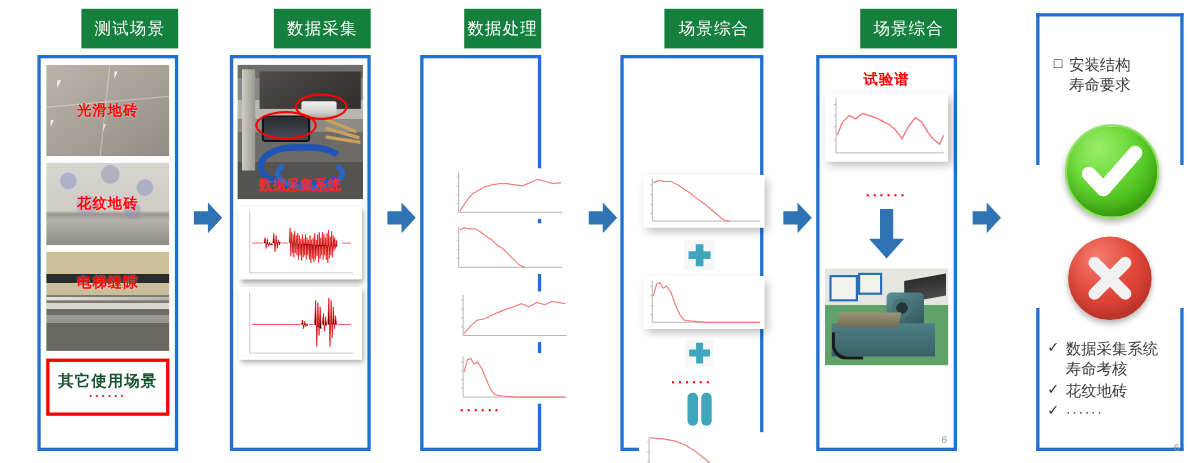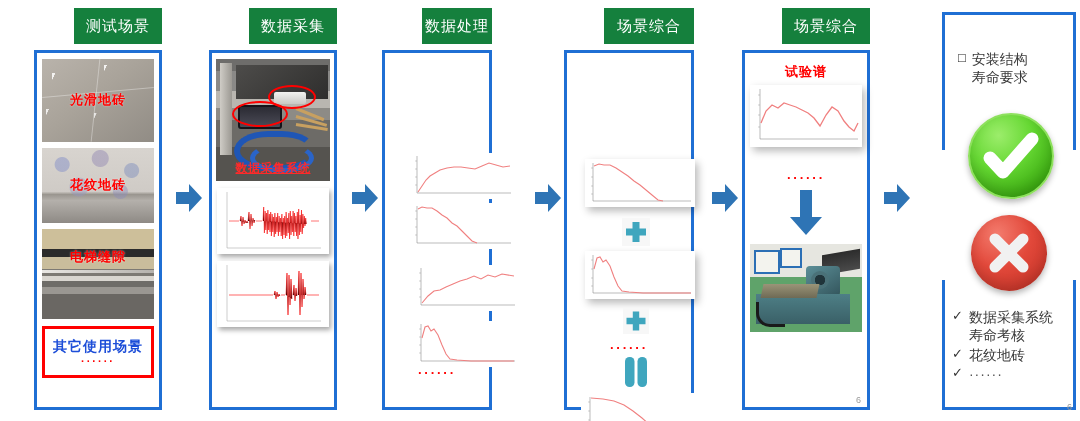--- a/index.html
+++ b/index.html
@@ -125,21 +125,21 @@
     height: 52px;
     border: 3px solid #FF0000;
     box-sizing: border-box;
     display: flex;
     flex-direction: column;
     align-items: center;
     justify-content: center;
     background: #ffffff;
   }
   .other-scene .t {
-    color: #1d4ed8;
+    color: #14532d;
     font-weight: bold;
     font-size: 14px;
     letter-spacing: 1px;
   }
   .dots-red {
     color: #FF0000;
     font-weight: bold;
     letter-spacing: 2px;
     font-size: 11px;
     line-height: 1;

